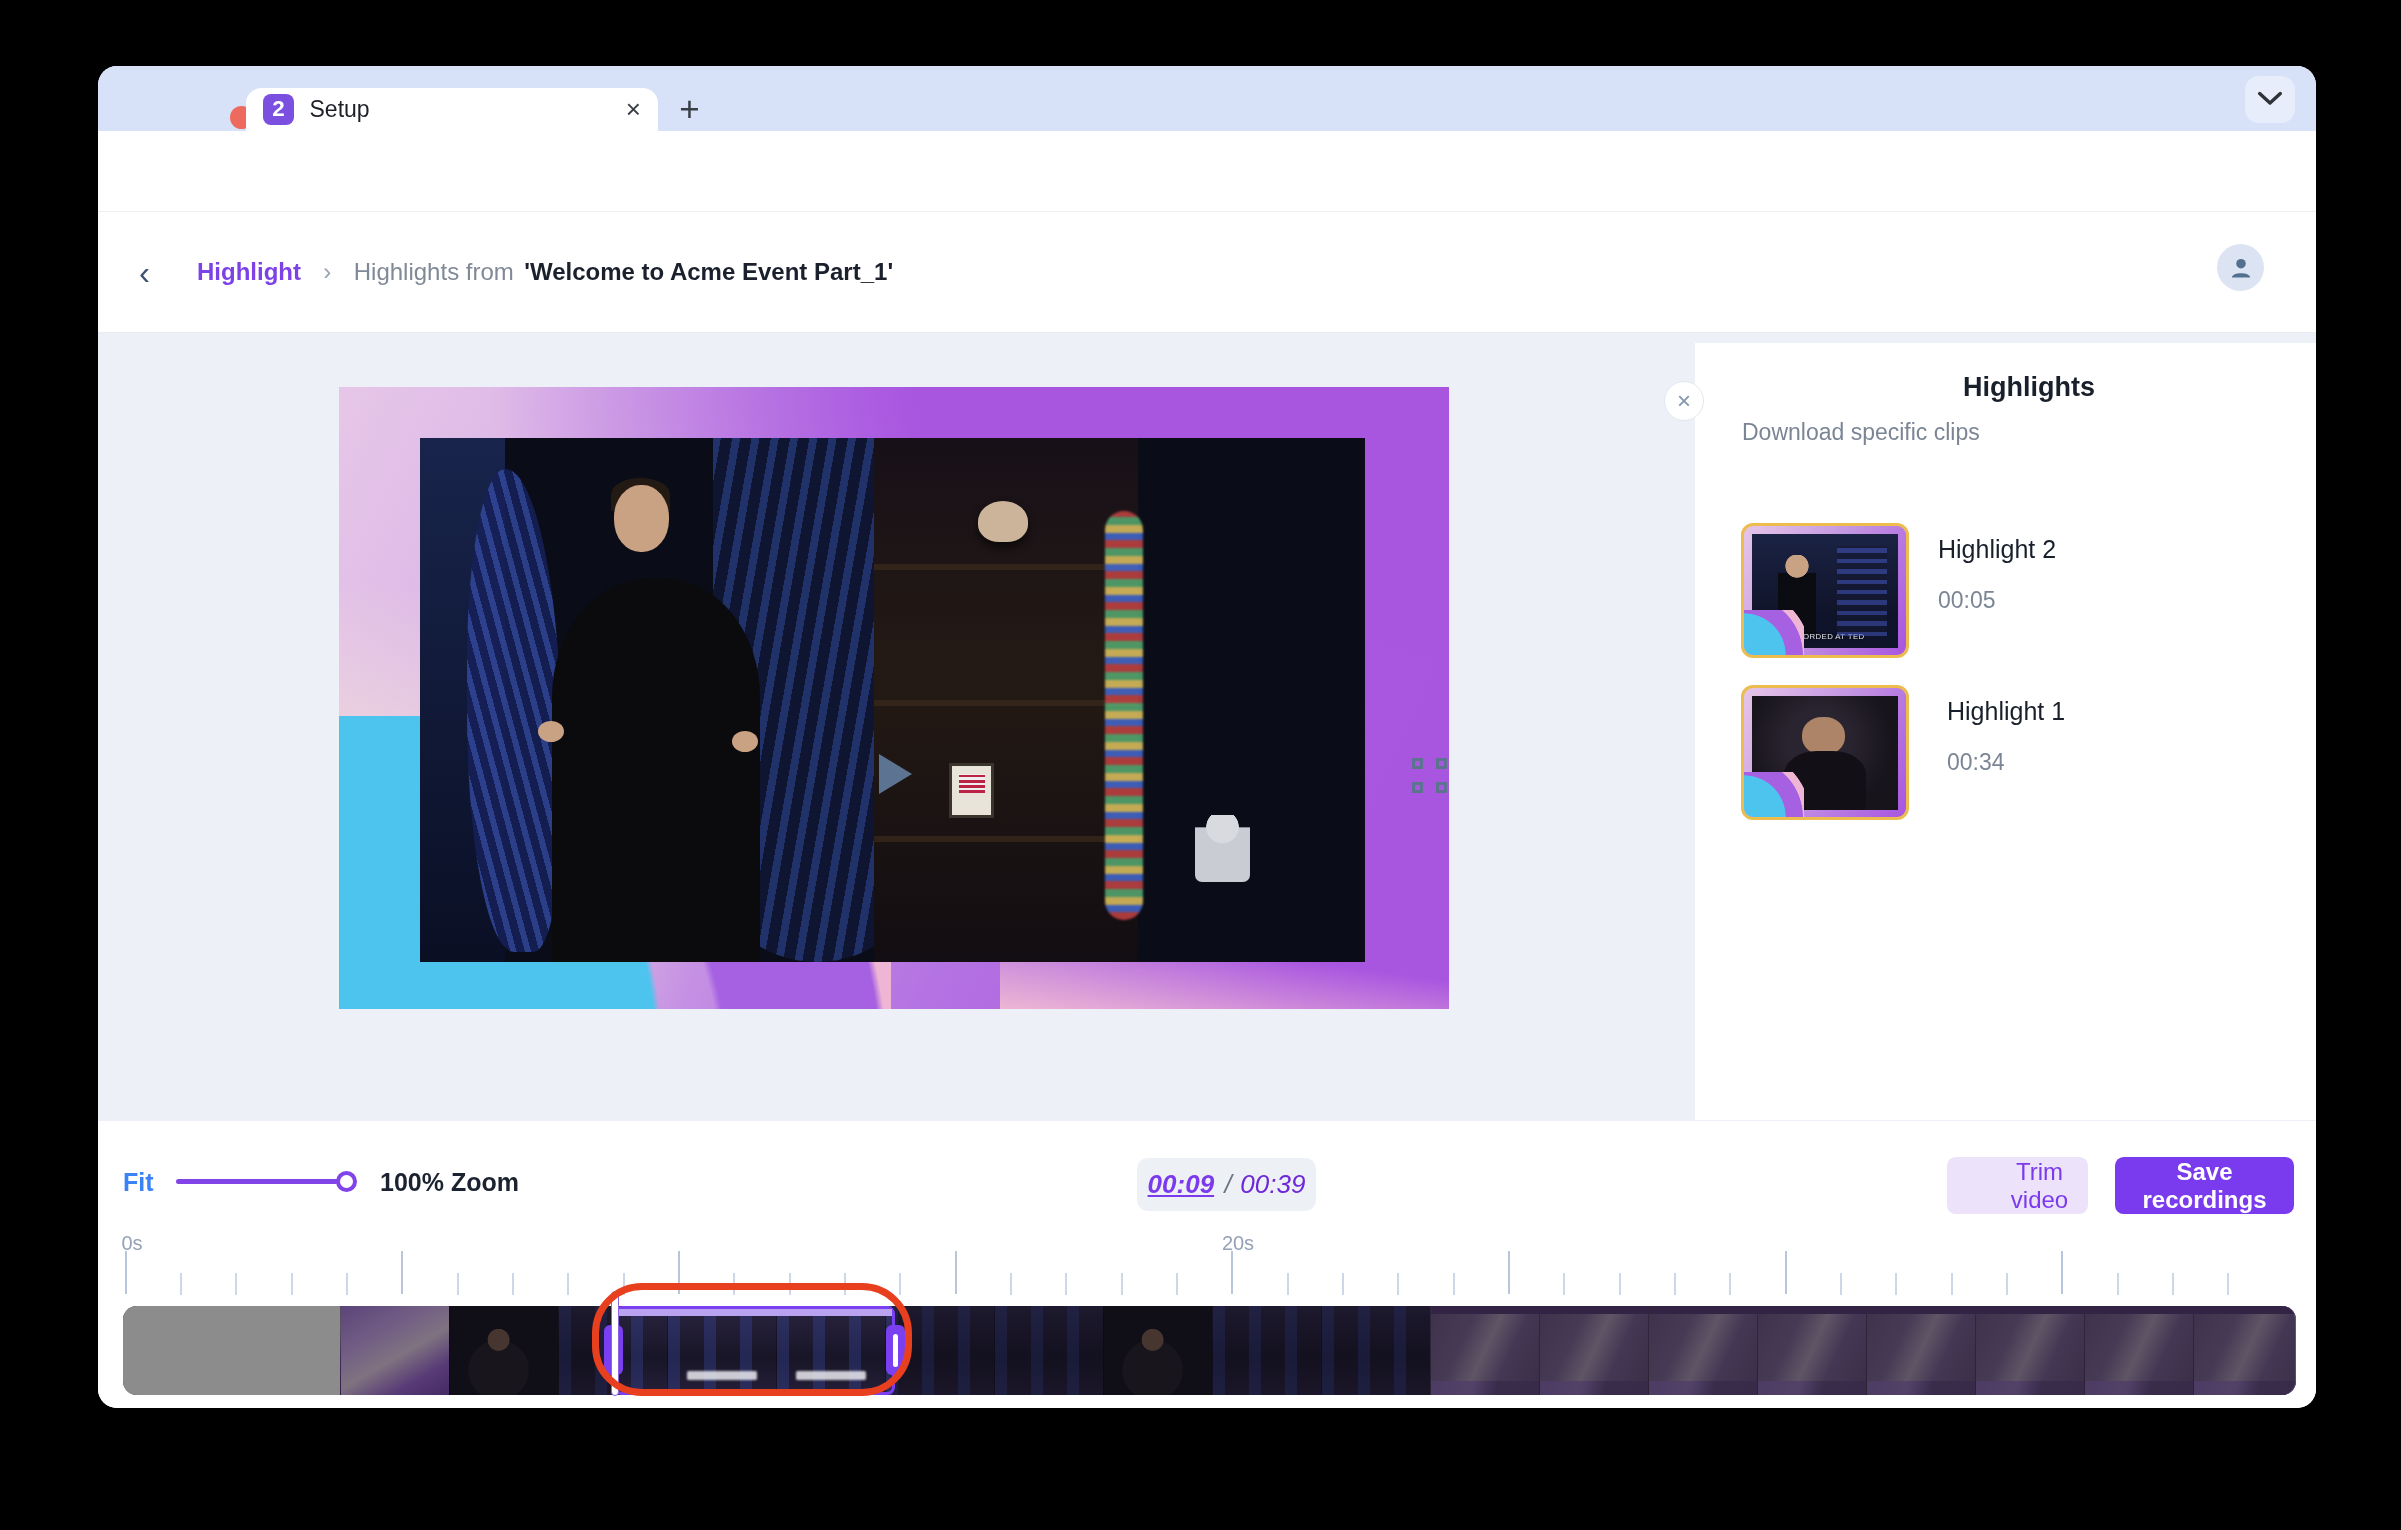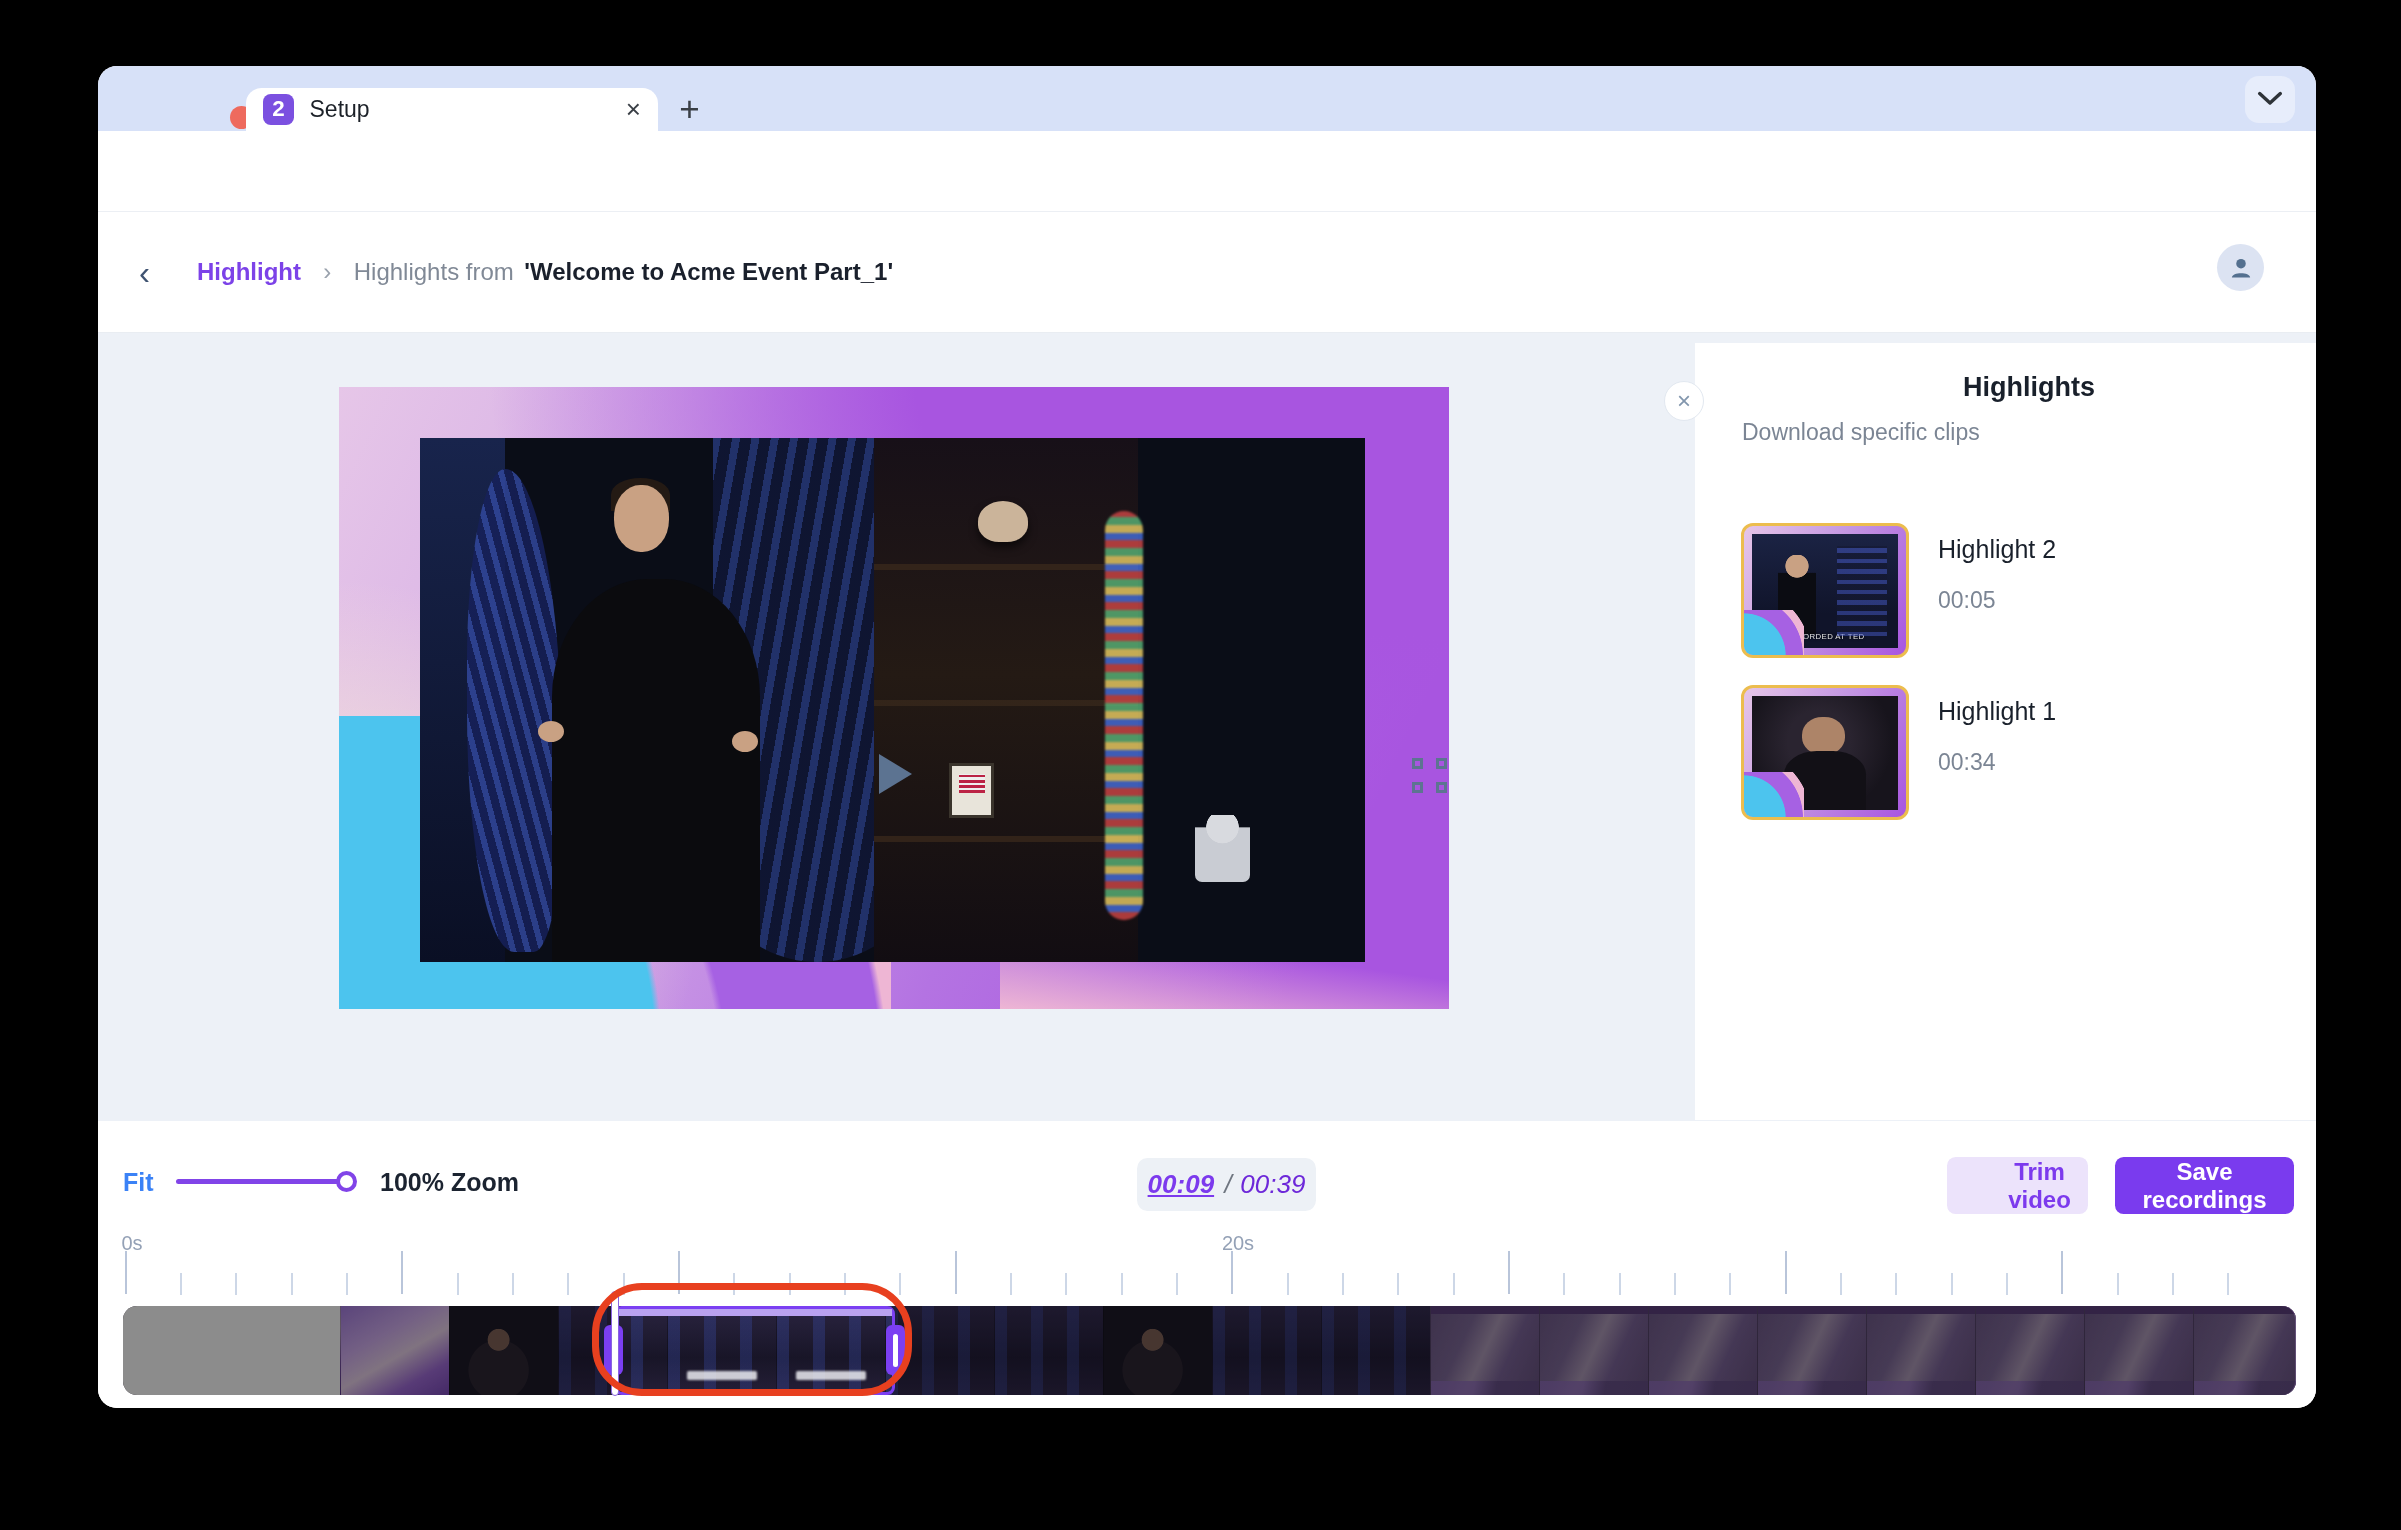--- a/index.html
+++ b/index.html
@@ -144,21 +144,21 @@
   .slider-track { position:absolute; left:78px; top:1113px; width:173px; height:5.2px; background:#8144e8; border-radius:2.6px; }
   .slider-knob { position:absolute; left:238px; top:1105px; width:21px; height:21px; border-radius:50%;
                  background:#fff; border:4.3px solid #8144e8; }
   .zoom-label { position:absolute; left:282px; top:1102px; font-size:25px; font-weight:600; color:#1b2330; }
   .timepill { position:absolute; left:1039px; top:1092px; width:179px; height:53px; background:#edf1f6;
               border-radius:10.4px; display:flex; align-items:center; justify-content:center; font-size:26px;font-style:italic; }
   .cur-time { color:#7c3aed; text-decoration:underline; font-weight:600; }
   .sep-time { color:#6f7680; margin:0 8.6px 0 10.4px; }
   .tot-time { color:#6d28d9; }
   .btn-trim { position:absolute; left:1849px; top:1091px; width:141px; height:57px; border-radius:8.6px;
-              background:#ece3fb; color:#7c3aed; font-size:24px; font-weight:700; border:none;
+              background:#ece3fb; color:#7c3aed; font-size:24px; font-weight:400; border:none;
               display:flex; align-items:center; justify-content:center; font-family:inherit;padding-left:44px; }
   .btn-save { position:absolute; left:2017px; top:1091px; width:179px; height:57px; border-radius:8.6px;
               background:#7a3bee; color:#fff; font-size:24px; font-weight:700; border:none;
               display:flex; align-items:center; justify-content:center; font-family:inherit; }
 
   
   .ruler-label { position:absolute; font-size:20px; color:#94a1b6; top:1166px; transform:translateX(-50%); }
   .tick { position:absolute; width:1.7px; background:#cdd7e7; }
   .tick.major { top:1185px; height:43px; background:#b9c5da; }
   .tick.minor { top:1207px; height:21.6px; }
@@ -325,21 +325,21 @@
           <div class="hl-label">Highlight 2</div>
           <div class="hl-time">00:05</div>
         </div>
       </div>
 
       <div class="hl-item" style="top:342px;">
         <div class="hl-thumb">
           <div class="mini-frame closeup"></div>
           <div class="corner"></div>
         </div>
-        <div style="margin-left:29px; padding-top:12px;">
+        <div style="margin-left:38px; padding-top:12px;">
           <div class="hl-label">Highlight 1</div>
           <div class="hl-time">00:34</div>
         </div>
       </div>
     </div>
   </div>
 
   <div class="close-panel">×</div>
 
   <div class="playbtn"></div>

